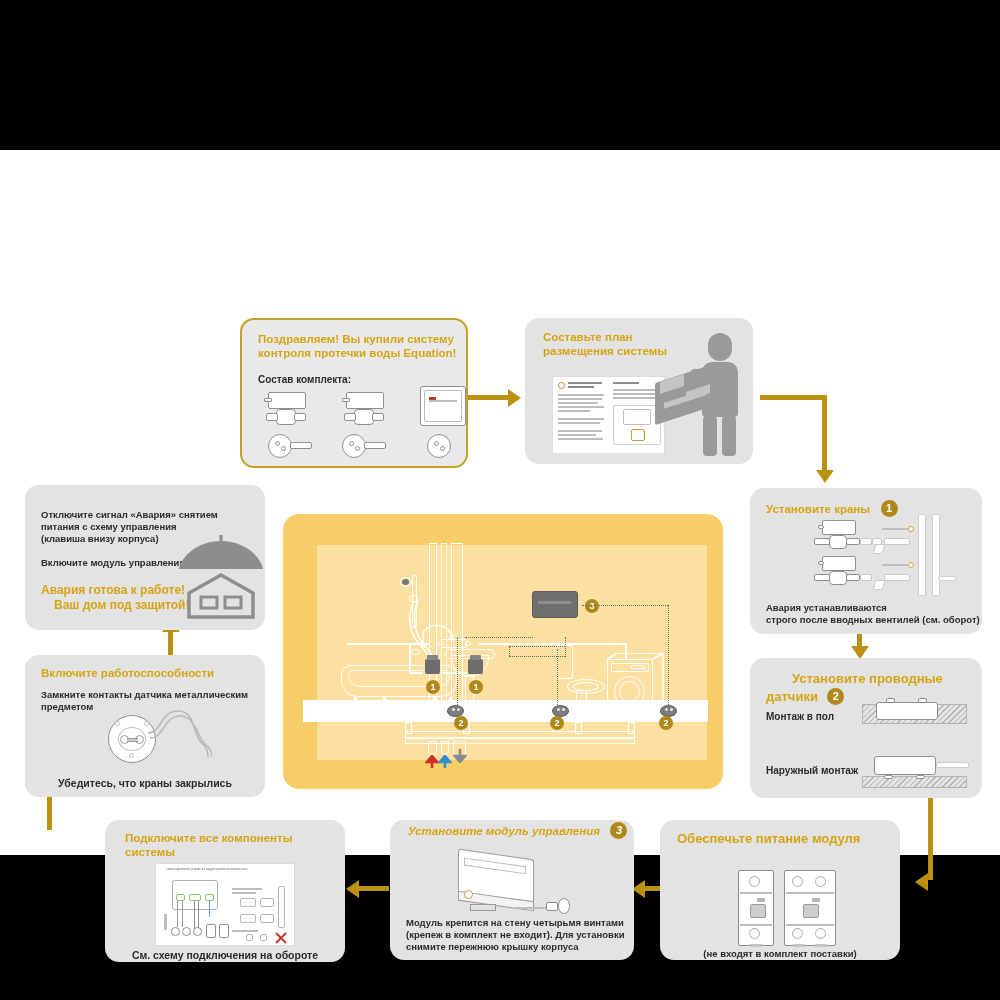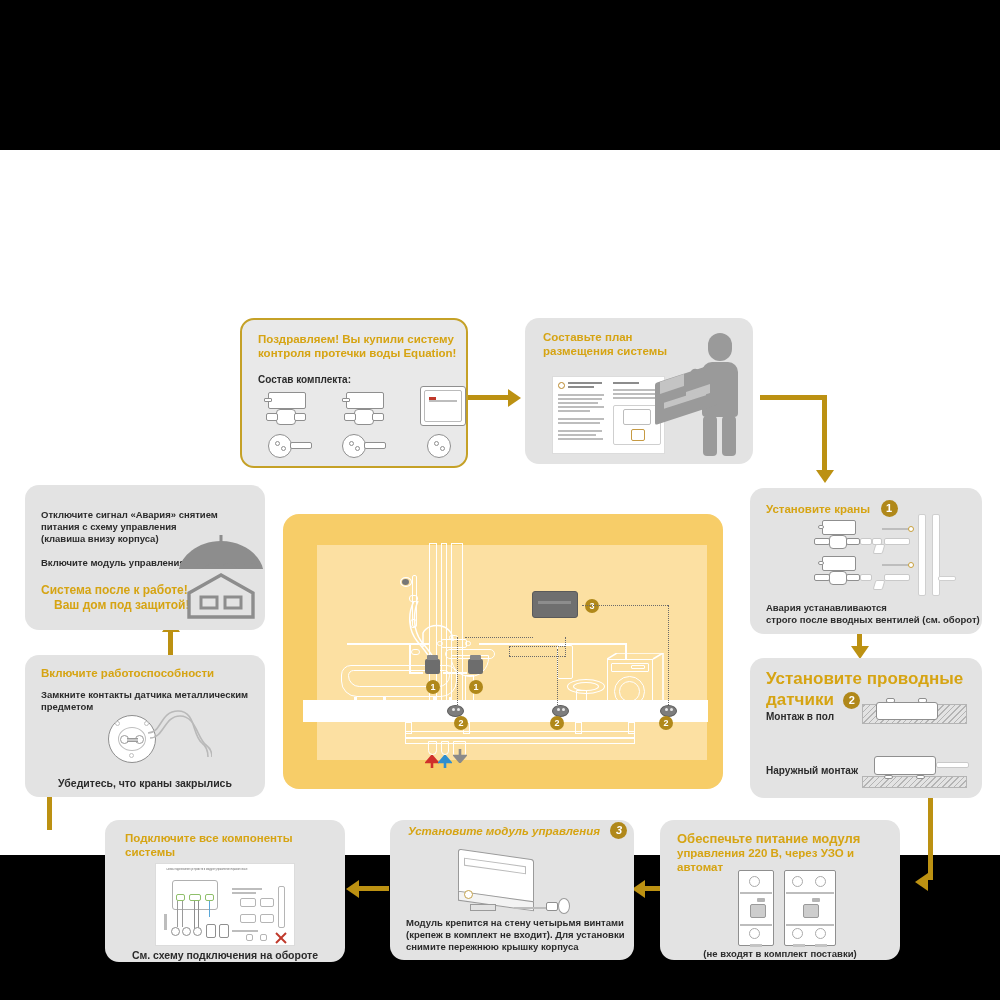--- a/index.html
+++ b/index.html
@@ -256,21 +256,21 @@
         <div class="fakeline" style="left:72px;top:44px;width:28px;"></div>
         <div class="shape" style="left:98px;top:42px;width:6px;height:6px;border-radius:50%;border-color:#c8a03c;"></div>
       </div>
 
       <div class="ptext" style="position:absolute;left:16px;top:114px;font-size:9.5px;">Авария устанавливаются</div>
       <div class="ptext" style="position:absolute;left:16px;top:126px;font-size:9.5px;">строго после вводных вентилей (см. оборот)</div>
     </div>
 
     <div class="panel" style="left:750px;top:508px;width:232px;height:140px;">
       <div style="position:absolute;left:16px;top:11px;">
-        <span class="ptitle" style="font-size:17px;vertical-align:middle;">Установите проводные датчики</span>
+        <span class="ptitle" style="font-size:13px;vertical-align:middle;margin-left:26px;">Установите проводные датчики</span>
         <span class="badge" style="margin-left:5px;">2</span>
       </div>
 
       <div class="ptext" style="position:absolute;left:16px;top:52px;font-size:10px;">Монтаж в пол</div>
       <div style="position:absolute;left:112px;top:38px;width:105px;height:30px;">
         <div class="hatch" style="left:0;top:8px;width:105px;height:20px;border:1px solid #b4b4b4;"></div>
         <div class="shape" style="left:14px;top:6px;width:62px;height:18px;border-radius:3px;"></div>
         <div class="shape" style="left:24px;top:2px;width:9px;height:5px;"></div>
         <div class="shape" style="left:56px;top:2px;width:9px;height:5px;"></div>
       </div>
@@ -280,21 +280,20 @@
         <div class="hatch" style="left:0;top:22px;width:105px;height:12px;border:1px solid #b4b4b4;"></div>
         <div class="shape" style="left:12px;top:2px;width:62px;height:19px;border-radius:3px;"></div>
         <div class="shape" style="left:74px;top:8px;width:33px;height:6px;border-color:#c9c9c9;"></div>
         <div class="shape" style="left:22px;top:21px;width:9px;height:4px;"></div>
         <div class="shape" style="left:54px;top:21px;width:9px;height:4px;"></div>
       </div>
     </div>
 
     <div class="panel" style="left:660px;top:670px;width:240px;height:140px;">
       <div class="ptitle" style="position:absolute;left:17px;top:11px;font-size:13px;">Обеспечьте питание модуля</div>
-      <div class="ptitle" style="position:absolute;left:17px;top:26px;font-size:11.5px;">управления 220 В, через УЗО и автомат</div>
 
       <div style="position:absolute;left:78px;top:50px;width:38px;height:78px;">
         <div class="shape" style="left:0;top:0;width:36px;height:76px;border-radius:2px;"></div>
         <div class="shape" style="left:11px;top:6px;width:11px;height:11px;border-radius:50%;border-color:#aaa;"></div>
         <div class="fakeline" style="left:2px;top:22px;width:32px;"></div>
         <div style="position:absolute;left:19px;top:28px;width:8px;height:4px;background:#b5b5b5;border-radius:1px;"></div>
         <div class="shape" style="left:12px;top:34px;width:16px;height:14px;background:#cdcdcd;border-color:#9a9a9a;"></div>
         <div class="fakeline" style="left:2px;top:54px;width:32px;"></div>
         <div class="shape" style="left:11px;top:58px;width:11px;height:11px;border-radius:50%;border-color:#aaa;"></div>
         <div style="position:absolute;left:12px;top:74px;width:12px;height:3px;background:#c4c4c4;"></div>
@@ -400,21 +399,21 @@
       </div>
 
       <div class="ptext" style="position:absolute;left:0;right:0;top:122px;text-align:center;font-size:10.5px;">Убедитесь, что краны закрылись</div>
     </div>
 
     <div class="panel" style="left:25px;top:335px;width:240px;height:145px;">
       <div class="ptext" style="position:absolute;left:16px;top:24px;font-size:9.5px;">Отключите сигнал «Авария» снятием</div>
       <div class="ptext" style="position:absolute;left:16px;top:36px;font-size:9.5px;">питания с схему управления</div>
       <div class="ptext" style="position:absolute;left:16px;top:48px;font-size:9.5px;">(клавиша внизу корпуса)</div>
       <div class="ptext" style="position:absolute;left:16px;top:72px;font-size:9.5px;">Включите модуль управления</div>
-      <div class="ptitle" style="position:absolute;left:16px;top:98px;font-size:12px;">Система после к работе!</div>
+      <div class="ptitle" style="position:absolute;left:16px;top:98px;font-size:12px;">Авария готова к работе!</div>
       <div class="ptitle" style="position:absolute;left:29px;top:113px;font-size:12px;">Ваш дом под защитой!</div>
 
       <div style="position:absolute;left:150px;top:40px;width:92px;height:95px;">
         <svg width="92" height="95" viewBox="0 0 92 95">
           <path d="M46,16 C22,16 6,32 4,44 L88,44 C86,32 70,16 46,16 Z" fill="#8d8d8d"></path>
           <path d="M4,44 C12,36 20,36 28,44 C36,36 44,36 46,44 C48,36 56,36 64,44 C72,36 80,36 88,44" fill="#8d8d8d"></path>
           <rect x="44.5" y="10" width="3" height="34" fill="#8d8d8d"></rect>
           <path d="M46,50 L14,68 L14,92 L78,92 L78,68 Z" fill="none" stroke="#8d8d8d" stroke-width="3.4"></path>
           <rect x="26" y="72" width="16" height="11" fill="none" stroke="#8d8d8d" stroke-width="3"></rect>
           <rect x="50" y="72" width="16" height="11" fill="none" stroke="#8d8d8d" stroke-width="3"></rect>

